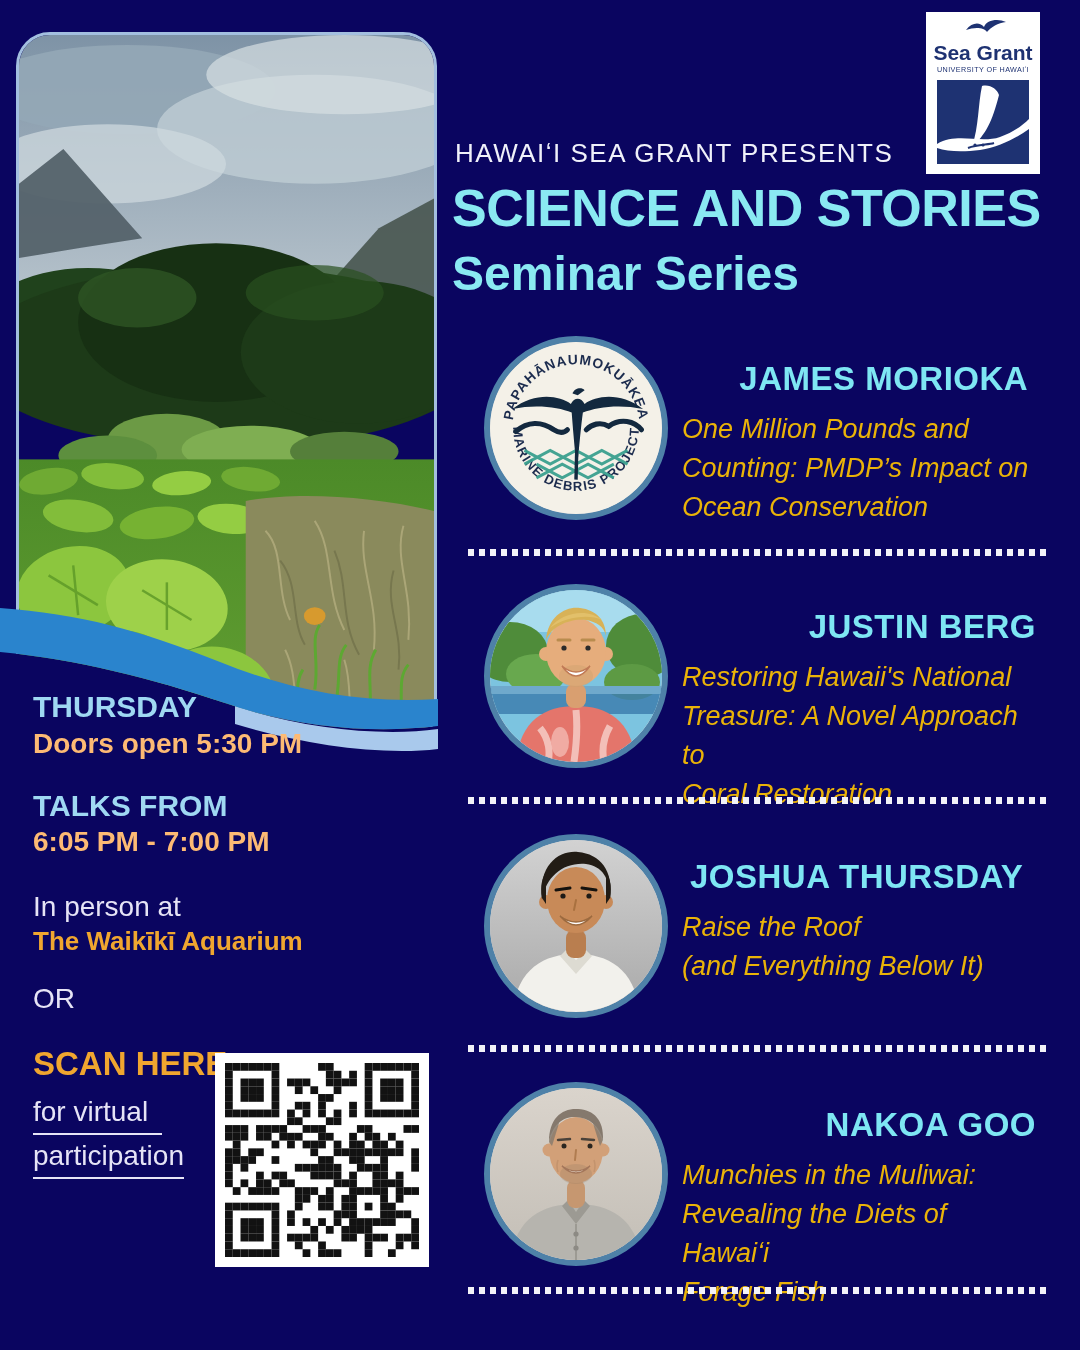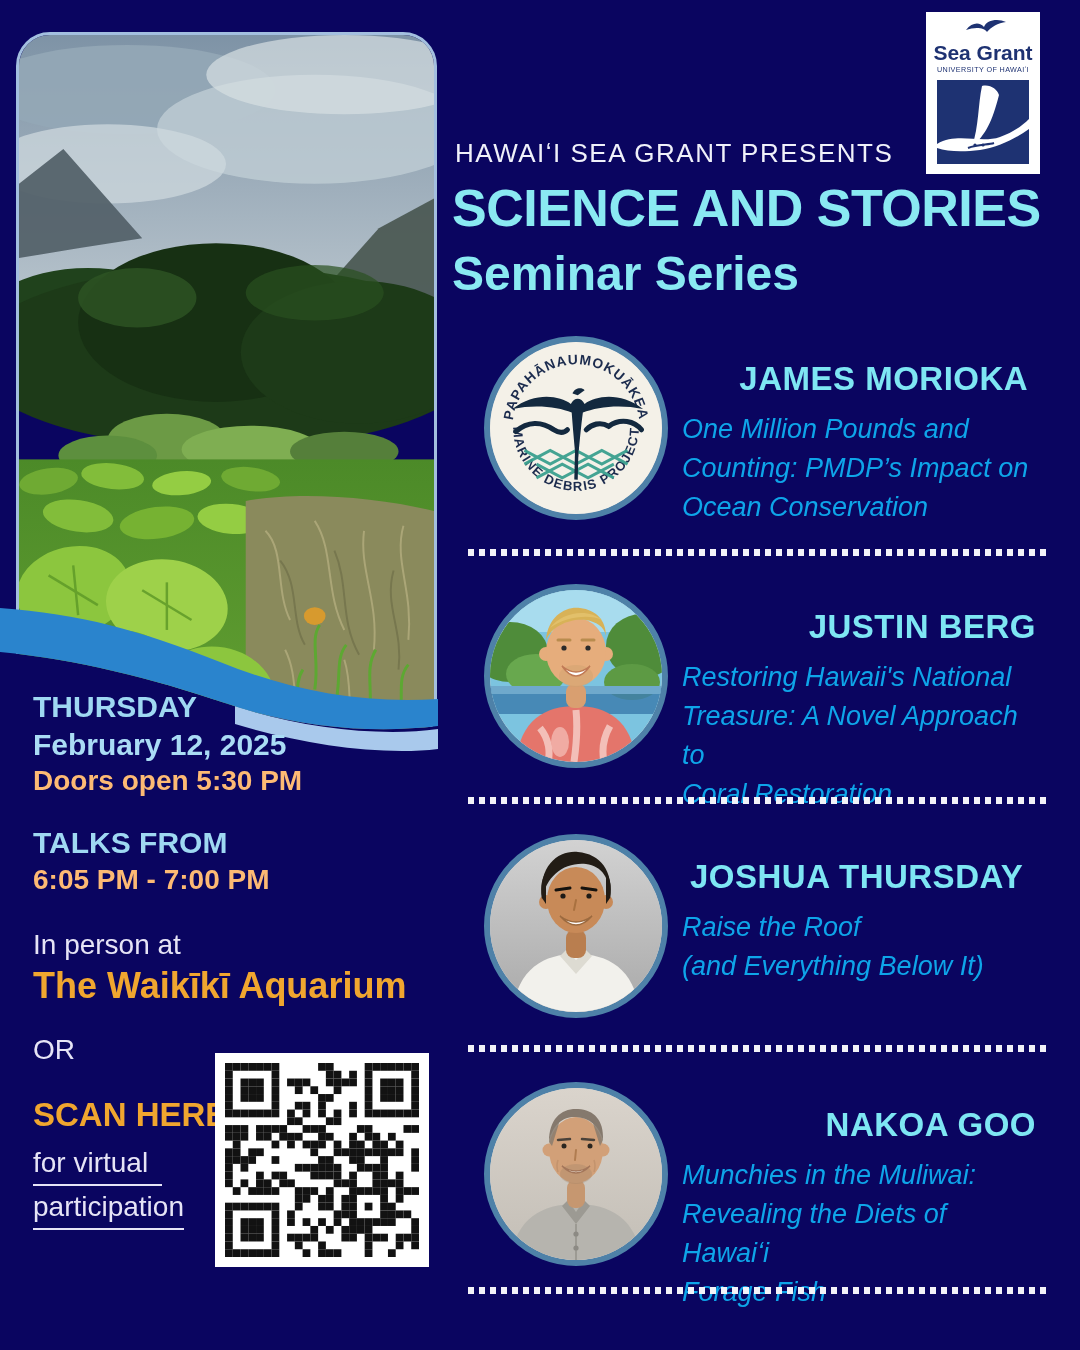--- a/index.html
+++ b/index.html
@@ -23,34 +23,34 @@
   .subtitle{position:absolute;left:452px;top:246px;font-size:48px;font-weight:700;color:#8ae9f2;}
 
   
   .speaker{position:absolute;left:484px;width:552px;display:flex;gap:14px;}
   .s1{top:336px}.s2{top:584px}.s3{top:834px}.s4{top:1082px}
   .pic{flex:0 0 auto;width:184px;height:184px;border-radius:50%;border:6px solid #4e81a8;
        box-sizing:border-box;overflow:hidden;background:#dcdcdc;}
   .pic svg{display:block;width:100%;height:100%;}
   .stxt{padding-top:24px;}
   .sname{font-size:33px;font-weight:700;letter-spacing:.5px;color:#7ee6f3;margin:0 0 12px 8px;text-align:right;}
-  .talk{font-size:27px;font-style:italic;line-height:1.45;color:#0ea5e9;white-space:pre-line;margin:0;}
+  .talk{font-size:27px;font-style:italic;line-height:1.45;color:#eab308;white-space:pre-line;margin:0;}
 
   .dots{position:absolute;left:468px;width:578px;height:7px;z-index:2;
         background:repeating-linear-gradient(90deg,#f2f2f8 0 6px,transparent 6px 11px);}
   .d1{top:549px}.d2{top:797px}.d3{top:1045px}.d4{top:1287px}
 
   
   .details{position:absolute;left:33px;top:680px;width:410px;z-index:5;}
   .day,.talks-label{font-size:30px;font-weight:700;color:#9fd8f2;line-height:1.25;margin-top:8px;}
   .date{font-size:30px;font-weight:700;color:#aadcf5;line-height:1.25;}
   .doors,.talks-time{font-size:28px;font-weight:700;color:#fdba74;line-height:1.25;}
   .talks-label{margin-top:26px;}
   .inperson{font-size:28px;color:#e6e4f6;margin-top:30px;line-height:1.3;}
-  .venue{font-size:36px;font-weight:700;color:#f0a62f;line-height:1.3;}
+  .venue{font-size:26px;font-weight:700;color:#f0a62f;line-height:1.3;}
   .or{font-size:28px;color:#e6e4f6;margin-top:24px;}
   .scan{font-size:33px;font-weight:700;color:#f0a62f;margin-top:30px;}
   .vlink{margin-top:8px;font-size:28px;color:#e6e4f6;line-height:1.5;}
   .vlink span{display:inline-block;border-bottom:2px solid #e6e4f6;}
   .vl1{padding-right:14px;}
 
   .qr{position:absolute;left:215px;top:1053px;width:214px;height:214px;background:#ffffff;
       z-index:6;padding:10px;box-sizing:border-box;}
   .qr svg{display:block;width:100%;height:100%;}
 </style>
@@ -314,21 +314,20 @@
       <p class="sname">NAKOA GOO</p>
       <p class="talk">Munchies in the Muliwai:
 Revealing the Diets of Hawaiʻi
 Forage Fish</p>
     </div>
   </div>
   <div class="dots d4"></div>
 
   <div class="details">
     <div class="day">THURSDAY</div>
-    <div class="date">February 12, 2025</div>
     <div class="doors">Doors open 5:30 PM</div>
     <div class="talks-label">TALKS FROM</div>
     <div class="talks-time">6:05 PM - 7:00 PM</div>
     <div class="inperson">In person at</div>
     <div class="venue">The Waikīkī Aquarium</div>
     <div class="or">OR</div>
     <div class="scan">SCAN HERE</div>
     <div class="vlink">
       <span class="vl1">for virtual</span><br>
       <span>participation</span>

